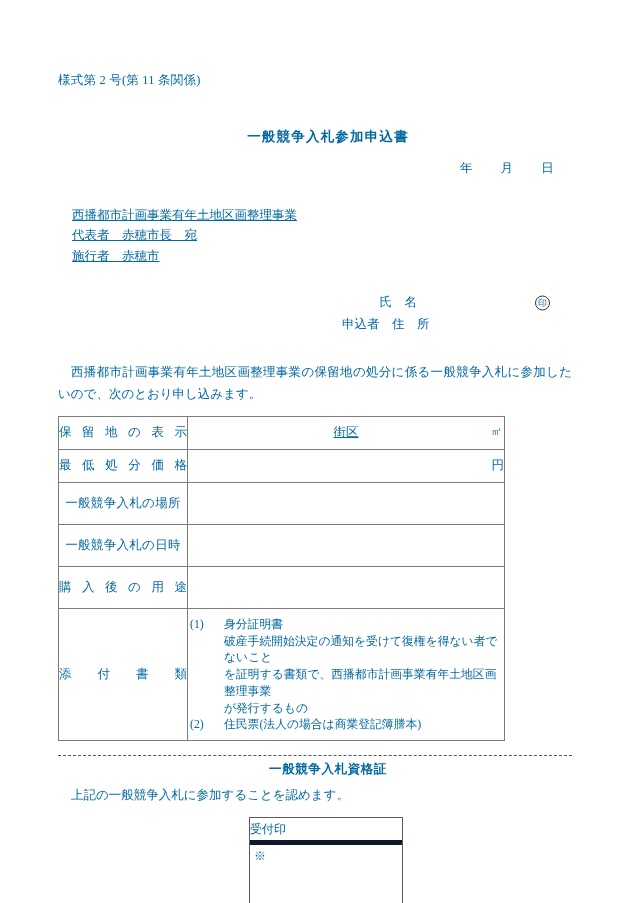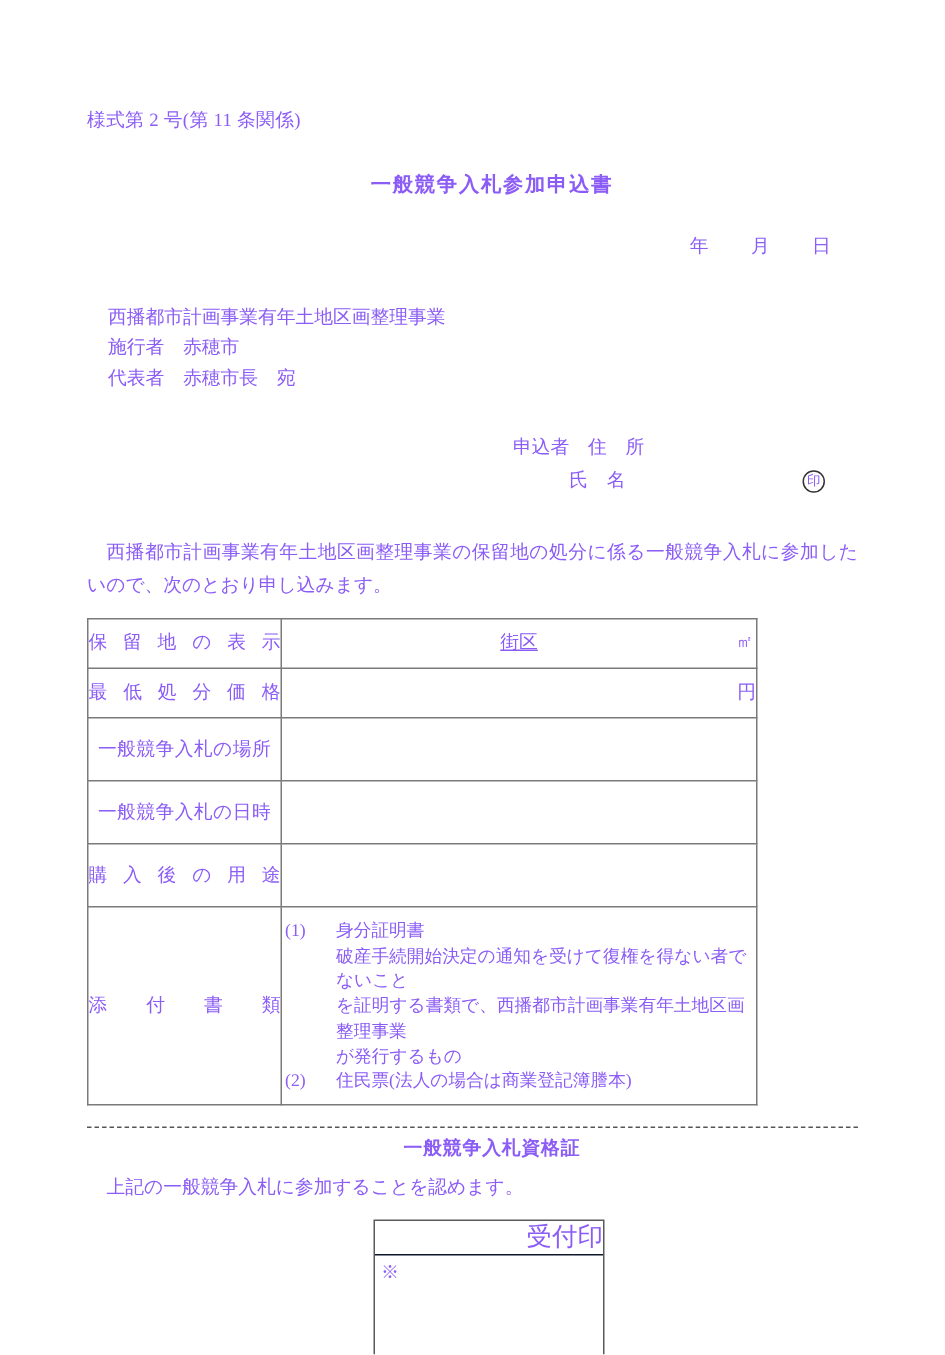--- a/index.html
+++ b/index.html
@@ -6,21 +6,21 @@
     margin: 0;
     padding: 0;
     background: #ffffff;
   }
   .page {
     position: relative;
     width: 630px;
     height: 903px;
     background: #ffffff;
     font-family: "Liberation Serif", "DejaVu Serif", serif;
-    color: #8b5cf6;
+    color: #0369a1;
     overflow: hidden;
     box-sizing: border-box;
   }
   .doc-body {
     position: absolute;
     left: 58px;
     top: 72px;
     width: 514px;
   }
 
@@ -28,40 +28,41 @@
   .form-no {
     font-size: 12.5px;
     letter-spacing: 0.2px;
     line-height: 1.4;
     margin: 0;
   }
   .doc-title {
     text-align: center;
     font-size: 13.5px;
     letter-spacing: 1.2px;
-    margin: 24px 0 0 0;
+    margin: 38px 0 0 0;
     padding-left: 26px;
   }
   .date-line {
-    margin: 24px 0 0 0;
+    margin: 14px 0 0 0;
     padding-right: 18px;
     text-align: right;
     font-size: 12.5px;
     letter-spacing: 0.2px;
   }
   .date-line span { display: inline-block; }
   .date-y { margin-right: 28px; }
   .date-m { margin-right: 28px; }
   .date-d { margin-right: 0; }
 
   
   .addressee {
     margin: 28px 0 16px 14px;
     font-size: 12.5px;
     line-height: 1.65;
+    text-decoration: underline;
   }
   .addressee div { white-space: pre; }
 
   
   .applicant {
     margin: 26px 0 0 0;
     font-size: 12.5px;
     line-height: 1.75;
     padding-left: 284px;
     position: relative;
@@ -193,23 +194,23 @@
     padding-left: 22px;
   }
   .stamp-box {
     width: 154px;
     border: 1px solid #5a5a5a;
     box-sizing: border-box;
   }
   .stamp-head {
     height: 22px;
     line-height: 22px;
-    text-align: right;
-    font-size: 17px;
-    border-bottom: 1px solid #0f172a;
+    text-align: left;
+    font-size: 12px;
+    border-bottom: 5px solid #0f172a;
   }
   .stamp-body {
     height: 79px;
     font-size: 12px;
     padding: 3px 0 0 4px;
     box-sizing: border-box;
   }
 </style>
 </head>
 <body>
@@ -220,27 +221,27 @@
     <p class="form-no">様式第 2 号(第 11 条関係)</p>
 
     <h1 class="doc-title">一般競争入札参加申込書</h1>
 
     <div class="date-line">
       <span class="date-y">年</span><span class="date-m">月</span><span class="date-d">日</span>
     </div>
 
     <div class="addressee">
       <div>西播都市計画事業有年土地区画整理事業</div>
+      <div>代表者　赤穂市長　宛</div>
       <div>施行者　赤穂市</div>
-      <div>代表者　赤穂市長　宛</div>
     </div>
 
     <div class="applicant">
+      <div class="row">　　　<span>氏　名</span><span class="seal">印</span></div>
       <div class="row"><span>申込者</span>　<span>住　所</span></div>
-      <div class="row">　　　<span>氏　名</span><span class="seal">印</span></div>
     </div>
 
     <p class="intro">西播都市計画事業有年土地区画整理事業の保留地の処分に係る一般競争入札に参加したいので、次のとおり申し込みます。</p>
 
     <table class="form-table">
       <tbody>
         <tr>
           <td class="label-cell">
             <span class="spread">
               <span>保</span>

